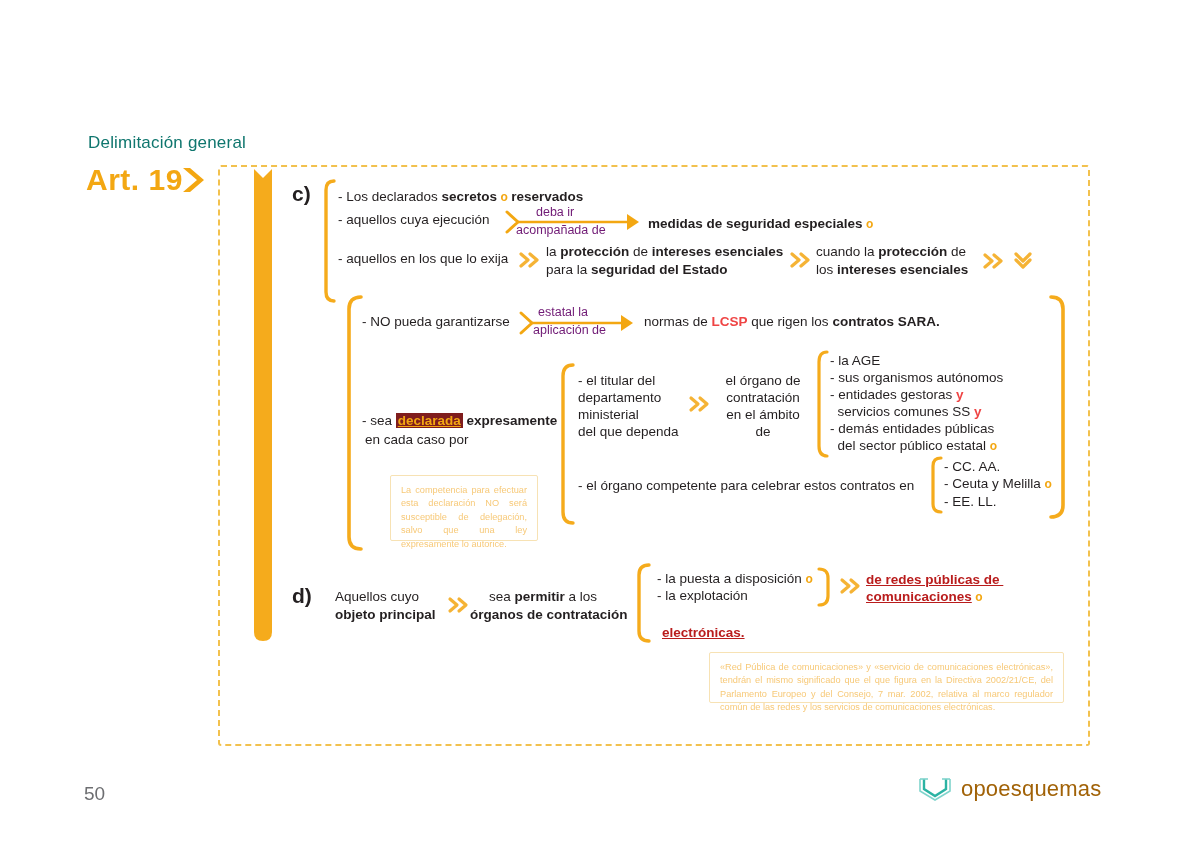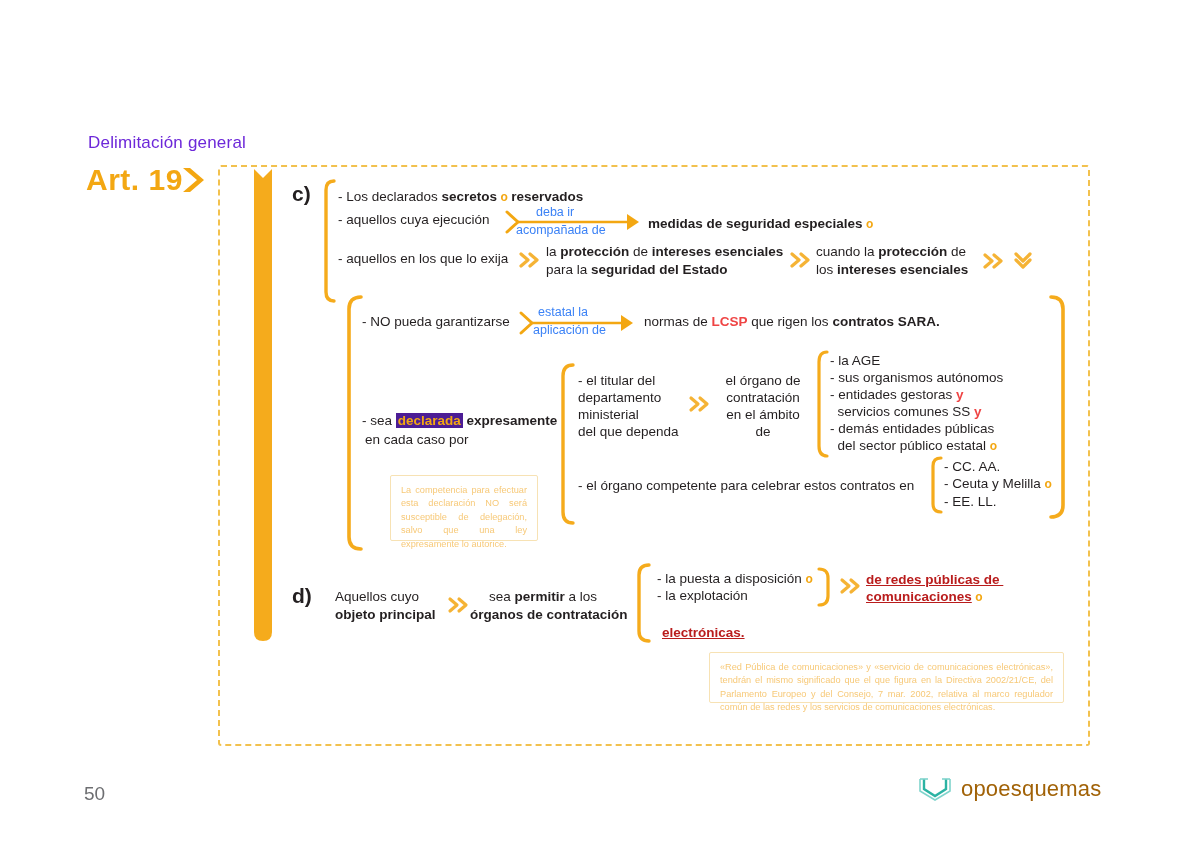--- a/index.html
+++ b/index.html
@@ -30,21 +30,21 @@
     color: #5b6a78;
     font-stretch: condensed;
     font-family: "DejaVu Sans Condensed", "Liberation Sans Narrow", "Liberation Sans", sans-serif;
     white-space: nowrap;
   }
   .section-title {
     position: absolute;
     left: 88px;
     top: 133px;
     font-size: 17px;
-    color: #6d28d9;
+    color: #0f766e;
     letter-spacing: .2px;
     white-space: nowrap;
   }
   .art-label {
     position: absolute;
     left: 86px;
     top: 163px;
     font-size: 30px;
     font-weight: bold;
     color: #f3a712;
@@ -84,31 +84,32 @@
   .txt {
     position: absolute;
     font-size: 13.5px;
     line-height: 17px;
     color: #231f20;
     white-space: pre;
   }
   .txt.b { font-weight: bold; }
   b { font-weight: bold; }
   .or  { color: #ef4444; font-weight: bold; }
-  .orlite { color: #3b82f6; }
+  .orlite { color: #701a75; }
   .ul-or {
     color: #b91c1c;
     font-weight: bold;
     text-decoration: underline;
   }
   .hl {
     color: #f3a712;
     font-weight: bold;
-    background: #4c1d95;
+    background: #7f1d1d;
     padding: 0 2px;
+    text-decoration: underline;
     text-decoration-color: #f3a712;
   }
   .dot {
     color: #f3a712;
     font-weight: bold;
     font-size: 12px;
   }
 
   .item-letter {
     position: absolute;

